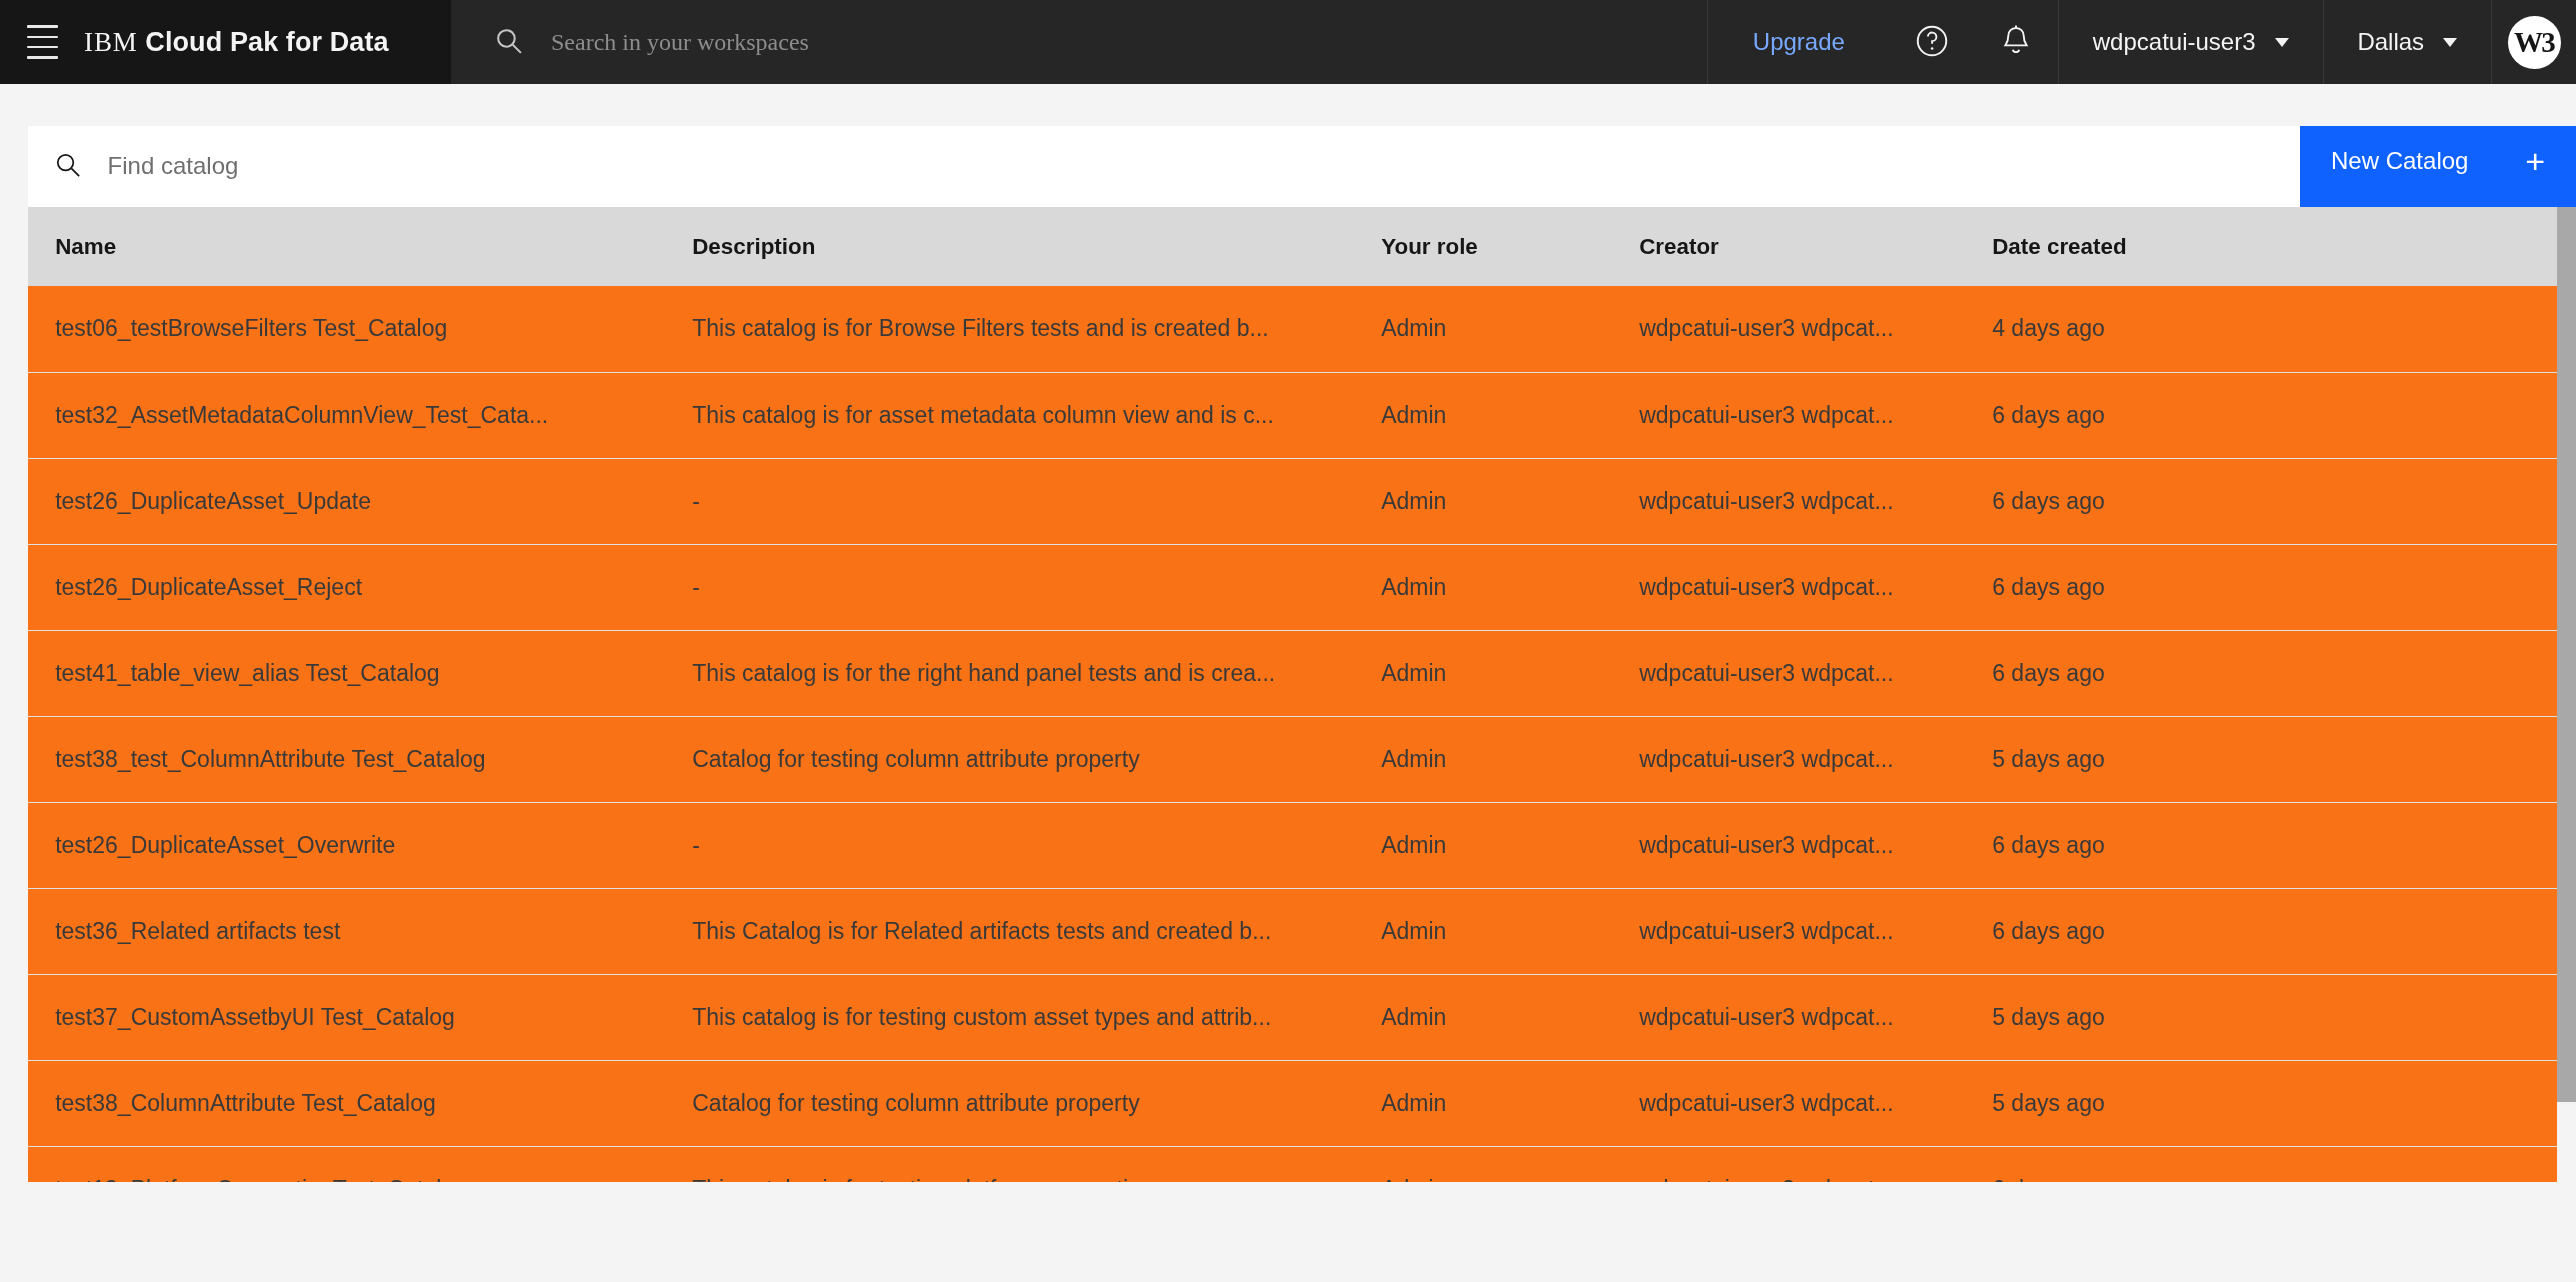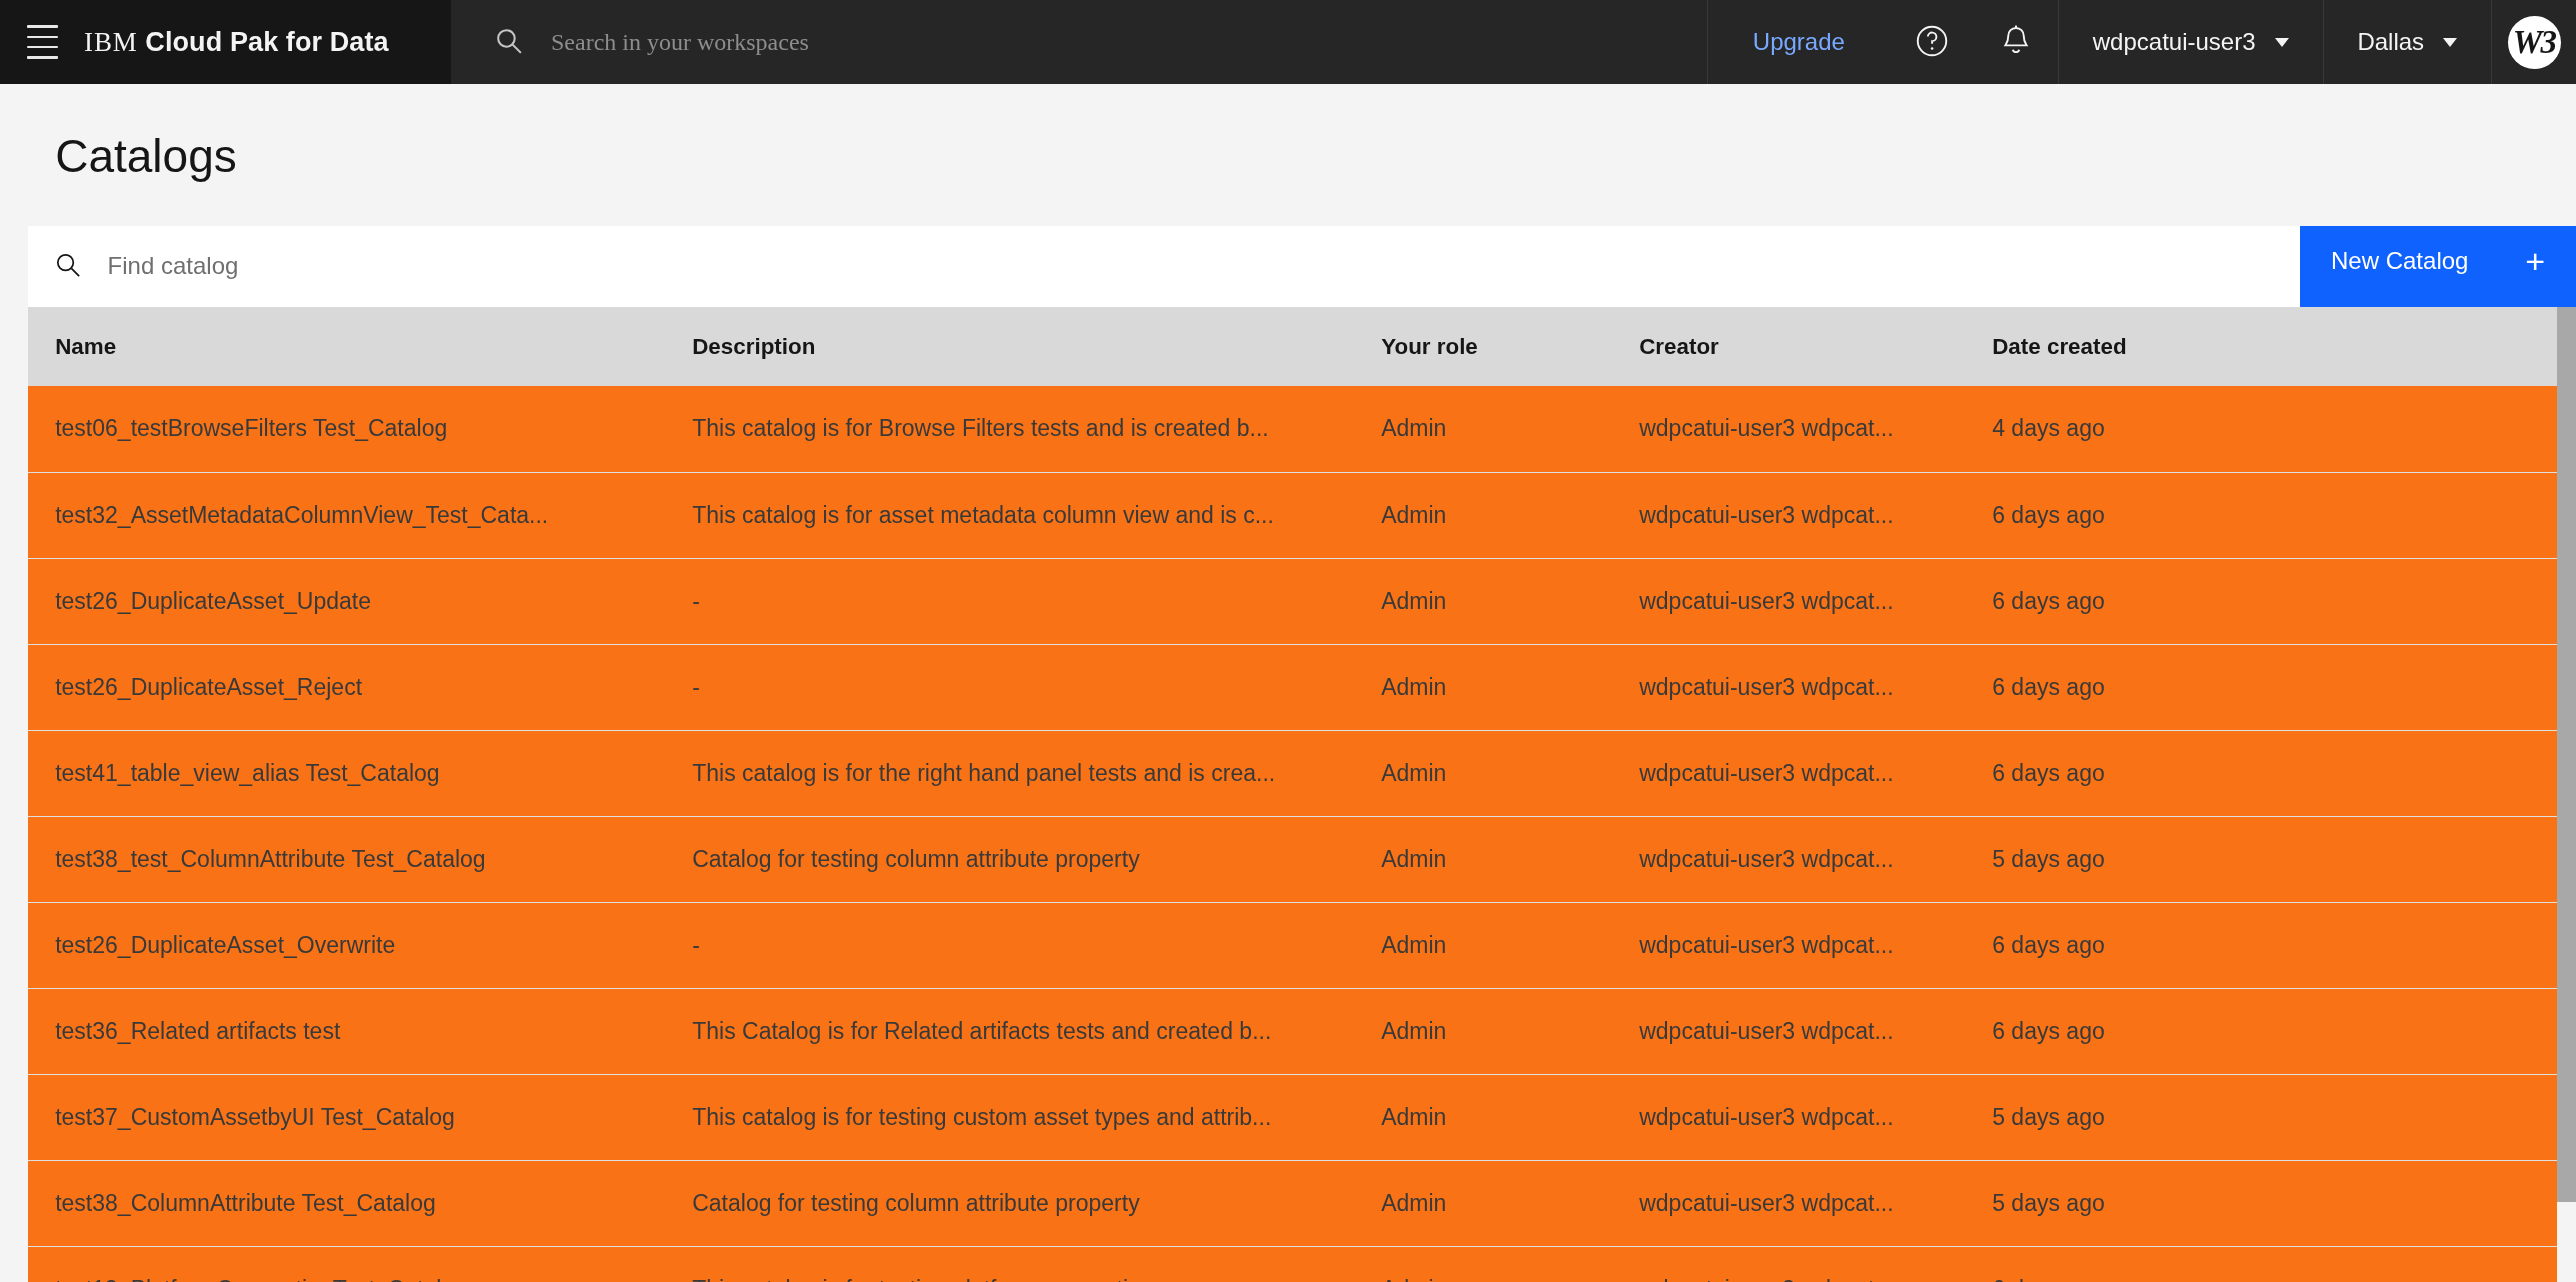--- a/index.html
+++ b/index.html
@@ -112,24 +112,23 @@
     display: inline-block;
   }
 
   .avatar-cell { width: 84px; display: flex; align-items: center; justify-content: center; }
   .avatar {
     width: 53px; height: 53px;
     border-radius: 50%;
     background: #ffffff;
     color: #161616;
     display: flex; align-items: center; justify-content: center;
-    font-size: 33px; font-weight: 700;
+    font-size: 29px; font-weight: 700;
     font-family: "Liberation Serif", serif;
     letter-spacing: -1.7px;
-    font-style: italic;
   }
 
   
   .page {
     background: #f4f4f4;
     padding-left: 27.6px;
     height: calc(1283px - 84px);
     position: relative;
   }
 
@@ -333,21 +332,20 @@
     <div class="nav-div"></div>
 
     <div class="avatar-cell">
       <div class="avatar">W3</div>
     </div>
   </div>
 </div>
 
 <div class="page">
 
-  <h1 class="page-title">Catalogs</h1>
 
   <div class="toolbar">
     <div class="toolbar-search">
       <span>
         <svg width="31" height="31" viewBox="0 0 32 32" fill="none" stroke="#161616" stroke-width="1.8">
           <circle cx="14" cy="14" r="8"></circle>
             <line x1="20" y1="20" x2="28" y2="28"></line>
         </svg>
       </span>
       <input class="toolbar-search-input" type="text" placeholder="Find catalog" style="">

